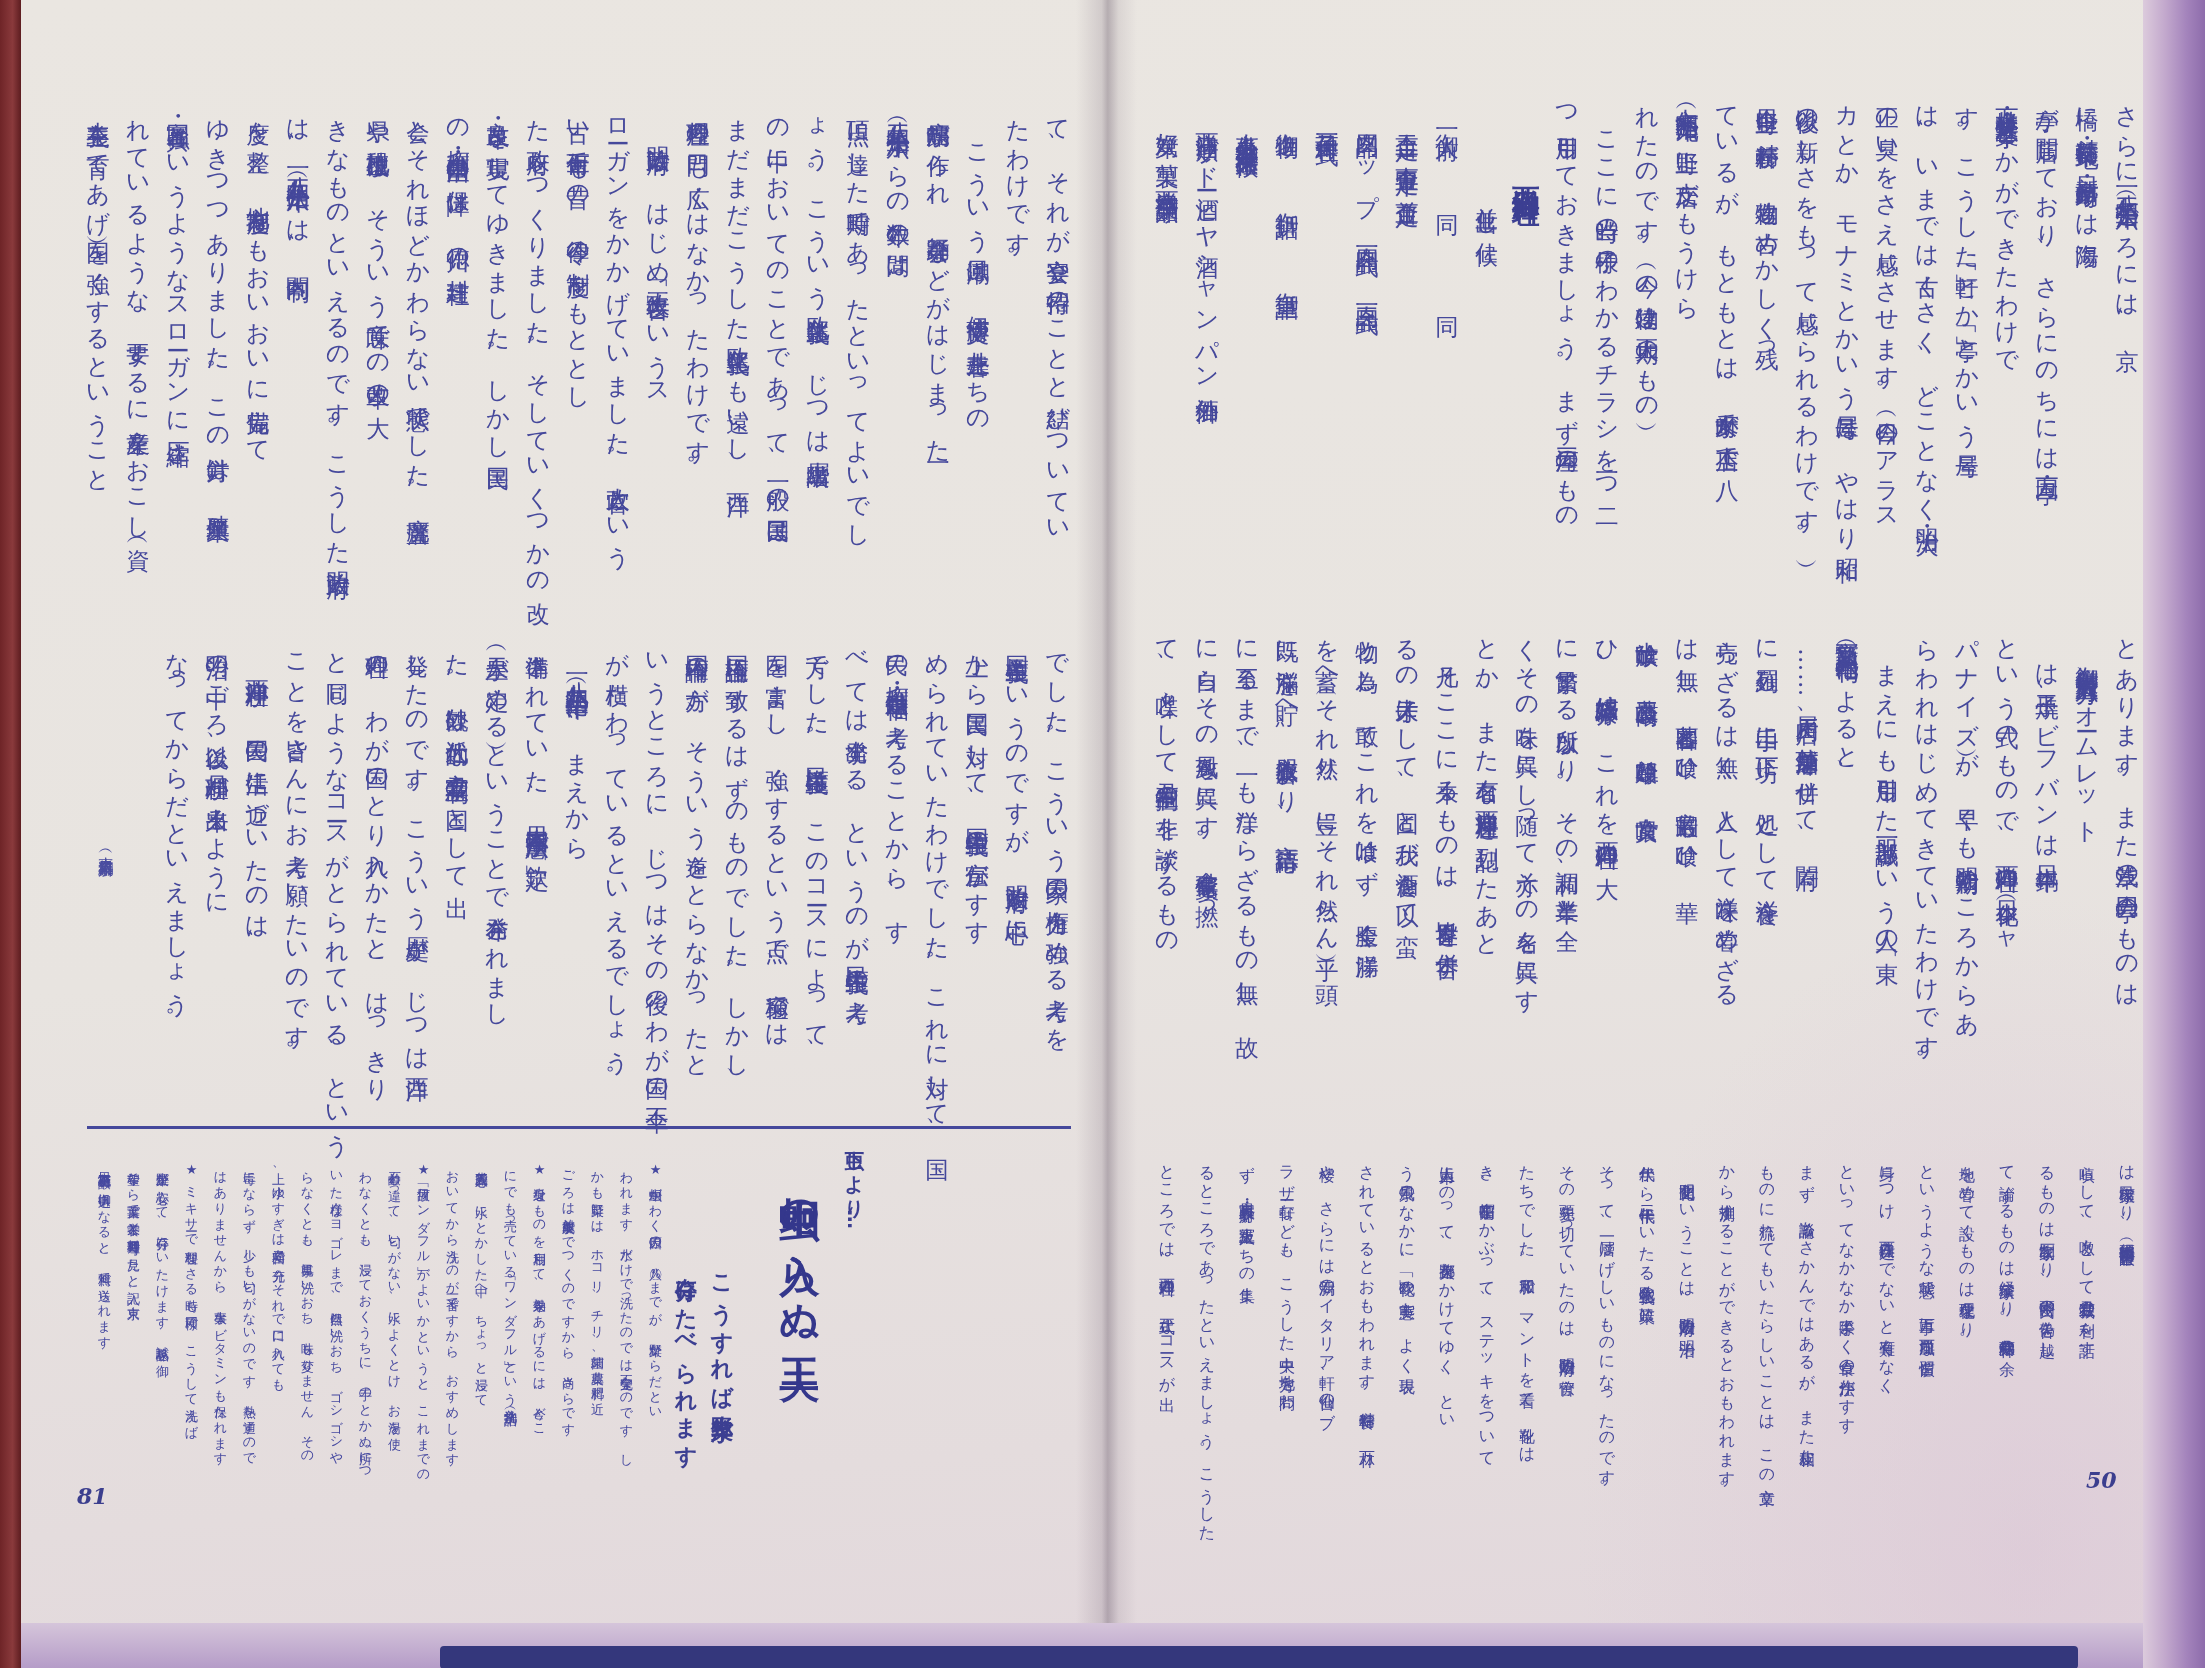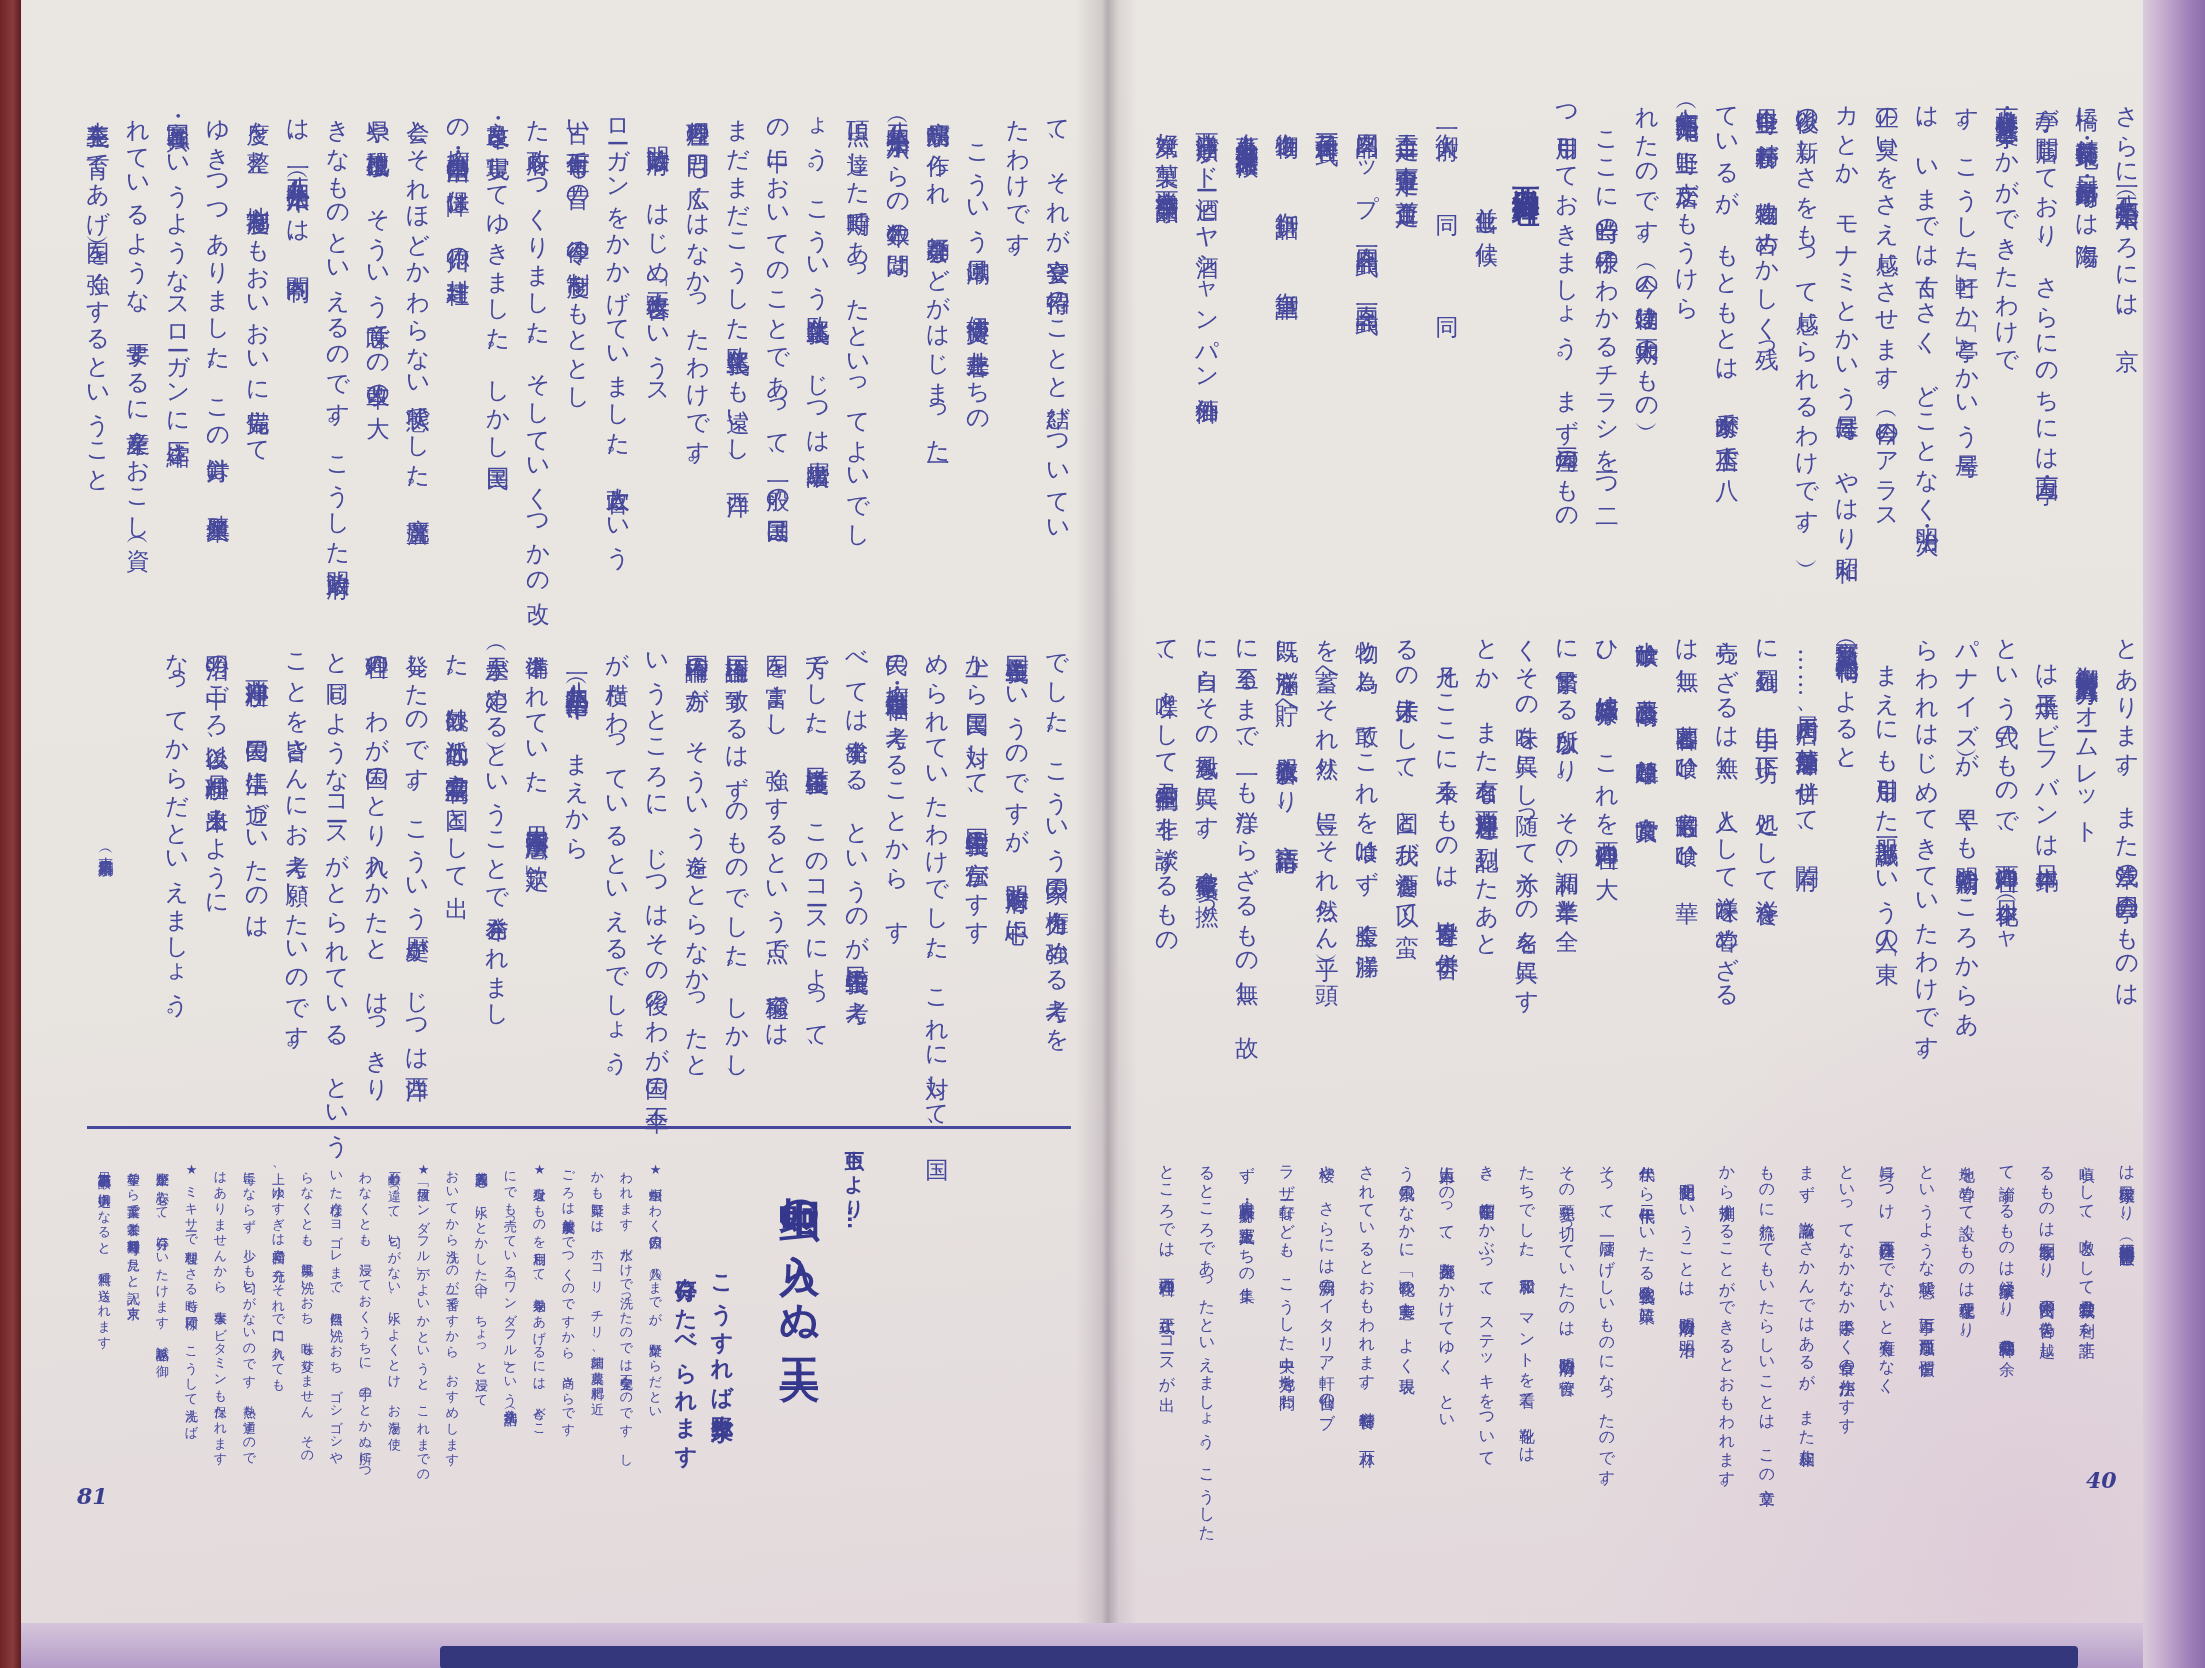--- a/index.html
+++ b/index.html
@@ -125,21 +125,21 @@
       <div class="tcol">き、山高帽子をかぶって、ステッキをついて</div>
       <div class="tcol">人力車にのって、都大路をかけてゆく、とい</div>
       <div class="tcol">う風景のなかに、「欧化」の実態も、よく表現</div>
       <div class="tcol">されているとおもわれます。精養軒や、万林</div>
       <div class="tcol">楼や、さらには新潟のイタリア軒、仙台のブ</div>
       <div class="tcol">ラザー軒なども、こうした中央、地方を問わ</div>
       <div class="tcol">ず、官界・政界・財界や上級軍人たちの集ま</div>
       <div class="tcol">るところであったといえましょう。こうした</div>
       <div class="tcol">ところでは、西洋料理の、正式なコースが出</div>
     </div>
-  <div class="pageno pageno-right">40</div>
+  <div class="pageno pageno-right">50</div>
 
   <div class="band main" style="left:69px;top:103px;width:1009px;height:533px;">
       <div class="tcol">て、それが宴会や招待のことと結びついてい</div>
       <div class="tcol">たわけです。</div>
       <div class="tcol" style="padding-top: 25px;">こういう風潮は、伊藤博文や井上馨たちの</div>
       <div class="tcol">鹿鳴館が作られ、舞踊会などがはじまった一</div>
       <div class="tcol">八八三年（明治十六年）からの数年の間は、</div>
       <div class="tcol">頂点に達した時期であったといってよいでし</div>
       <div class="tcol">ょう。こういう欧化主義は、じつは上層階級</div>
       <div class="tcol">の中においてのことであって、一般の国民は、</div>

